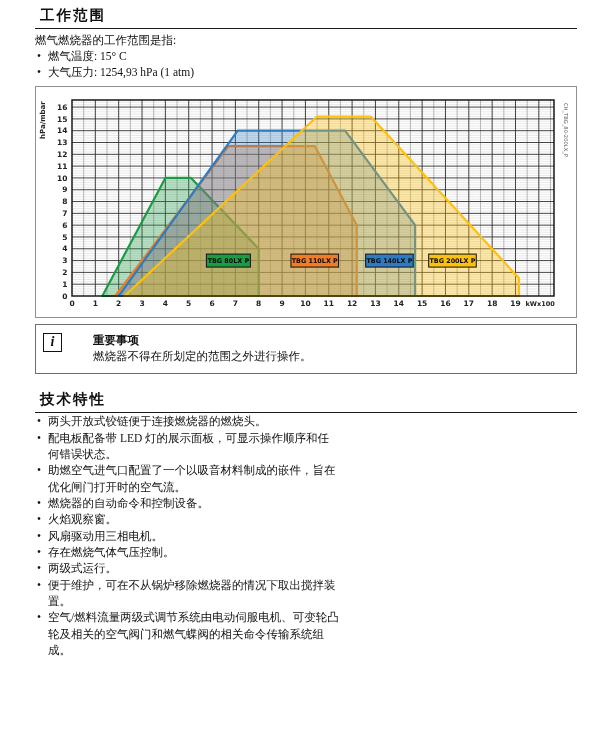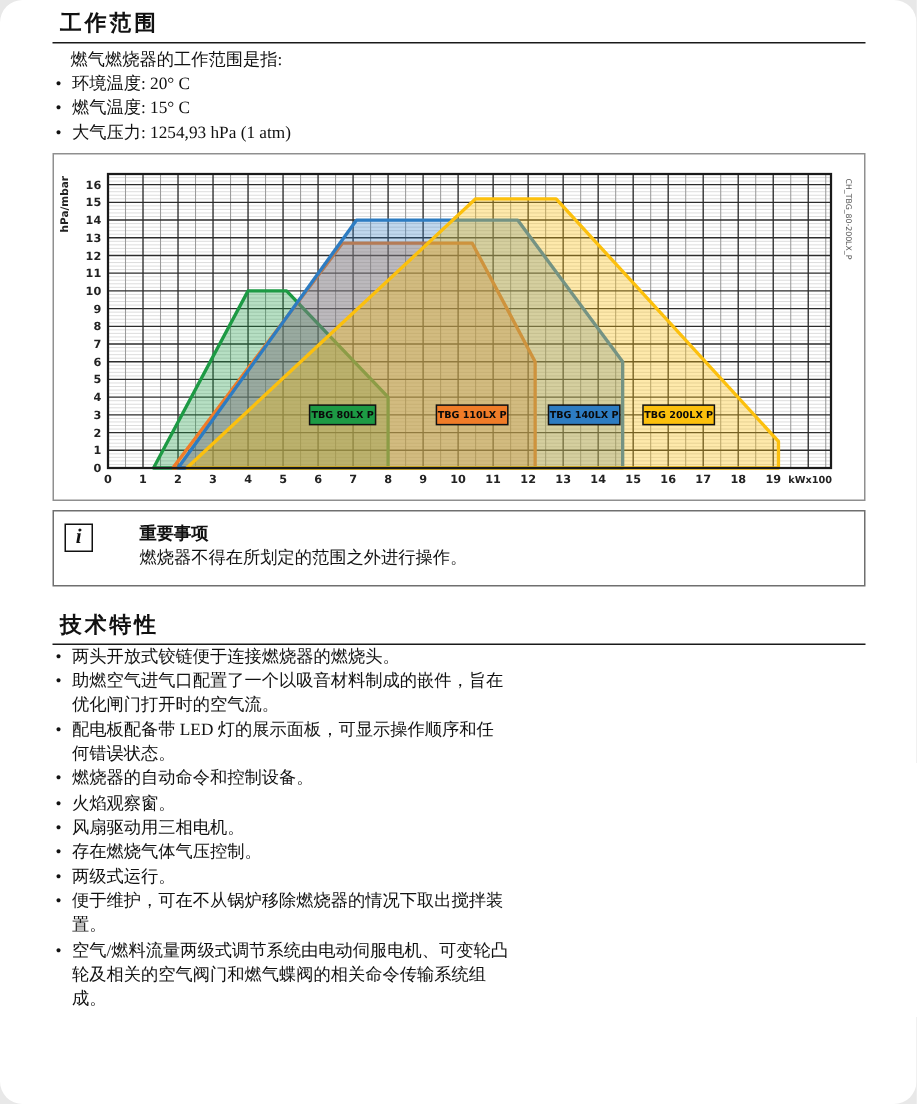--- a/index.html
+++ b/index.html
@@ -1,26 +1,26 @@
 <!DOCTYPE html>
 <html><head>
 <meta charset="utf-8">
 <style>
   html,body{margin:0;padding:0;background:#e8e8e8;}
   .page{
     position:relative;width:611px;height:736px;background:#ffffff;
     font-family:"Liberation Serif","DejaVu Serif",serif;color:#111;
-    margin:0 auto;overflow:hidden;border-radius:15px;
+    margin:0 auto;overflow:hidden;
   }
   .content{position:absolute;left:35px;top:6px;width:542px;}
   .section-heading{
     font-size:14.5px;font-weight:700;letter-spacing:2px;
     border-bottom:1.2px solid #1a1a1a;padding:0 0 3px 5px;margin:0;
   }
-  .intro{font-size:11.5px;line-height:1.4;margin:3px 0 0 12px;}
+  .intro{font-size:11.5px;line-height:1.4;margin:3px 0 0 0;}
   ul.plain{list-style:none;margin:0;padding:0;font-size:11.5px;line-height:1.42;}
   ul.plain li{position:relative;padding-left:13px;}
   ul.plain li::before{content:"•";position:absolute;left:2px;top:0;}
   .chart-box{
     margin-top:5px;border:1px solid #8f8f8f;height:230px;position:relative;
     background:#fff;
   }
   .chart-box svg{display:block;}
   .notice-box{
     margin-top:6px;border:1px solid #6f6f6f;padding:7px 10px 9px 7px;
@@ -42,21 +42,20 @@
 <body>
 
 <div class="page">
   <div class="content">
 
     <h2 class="section-heading">工作范围</h2>
 
     <p class="intro">燃气燃烧器的工作范围是指:</p>
 
     <ul class="plain">
-        <li>环境温度: 20° C</li>
         <li>燃气温度: 15° C</li>
         <li>大气压力: 1254,93 hPa (1 atm)</li>
       </ul>
 
     <div class="chart-box">
         <svg width="542" height="228">
           <g>
             <line x1="36" y1="206.63855421686748" x2="518" y2="206.63855421686748" stroke="#d9d9d9" stroke-width="0.6"></line>
             <line x1="36" y1="204.27710843373495" x2="518" y2="204.27710843373495" stroke="#d9d9d9" stroke-width="0.6"></line>
             <line x1="36" y1="201.9156626506024" x2="518" y2="201.9156626506024" stroke="#d9d9d9" stroke-width="0.6"></line>
@@ -245,22 +244,22 @@
       <div class="notice-text">
         <div class="notice-title">重要事项</div>
         <div>燃烧器不得在所划定的范围之外进行操作。</div>
       </div>
     </div>
 
     <h2 class="section-heading tech-heading">技术特性</h2>
 
     <ul class="plain features">
         <li>两头开放式铰链便于连接燃烧器的燃烧头。</li>
+        <li>配电板配备带 LED 灯的展示面板，可显示操作顺序和任何错误状态。</li>
         <li>助燃空气进气口配置了一个以吸音材料制成的嵌件，旨在优化闸门打开时的空气流。</li>
-        <li>配电板配备带 LED 灯的展示面板，可显示操作顺序和任何错误状态。</li>
         <li>燃烧器的自动命令和控制设备。</li>
         <li>火焰观察窗。</li>
         <li>风扇驱动用三相电机。</li>
         <li>存在燃烧气体气压控制。</li>
         <li>两级式运行。</li>
         <li>便于维护，可在不从锅炉移除燃烧器的情况下取出搅拌装置。</li>
         <li>空气/燃料流量两级式调节系统由电动伺服电机、可变轮凸轮及相关的空气阀门和燃气蝶阀的相关命令传输系统组成。</li>
       </ul>
 
   </div>

